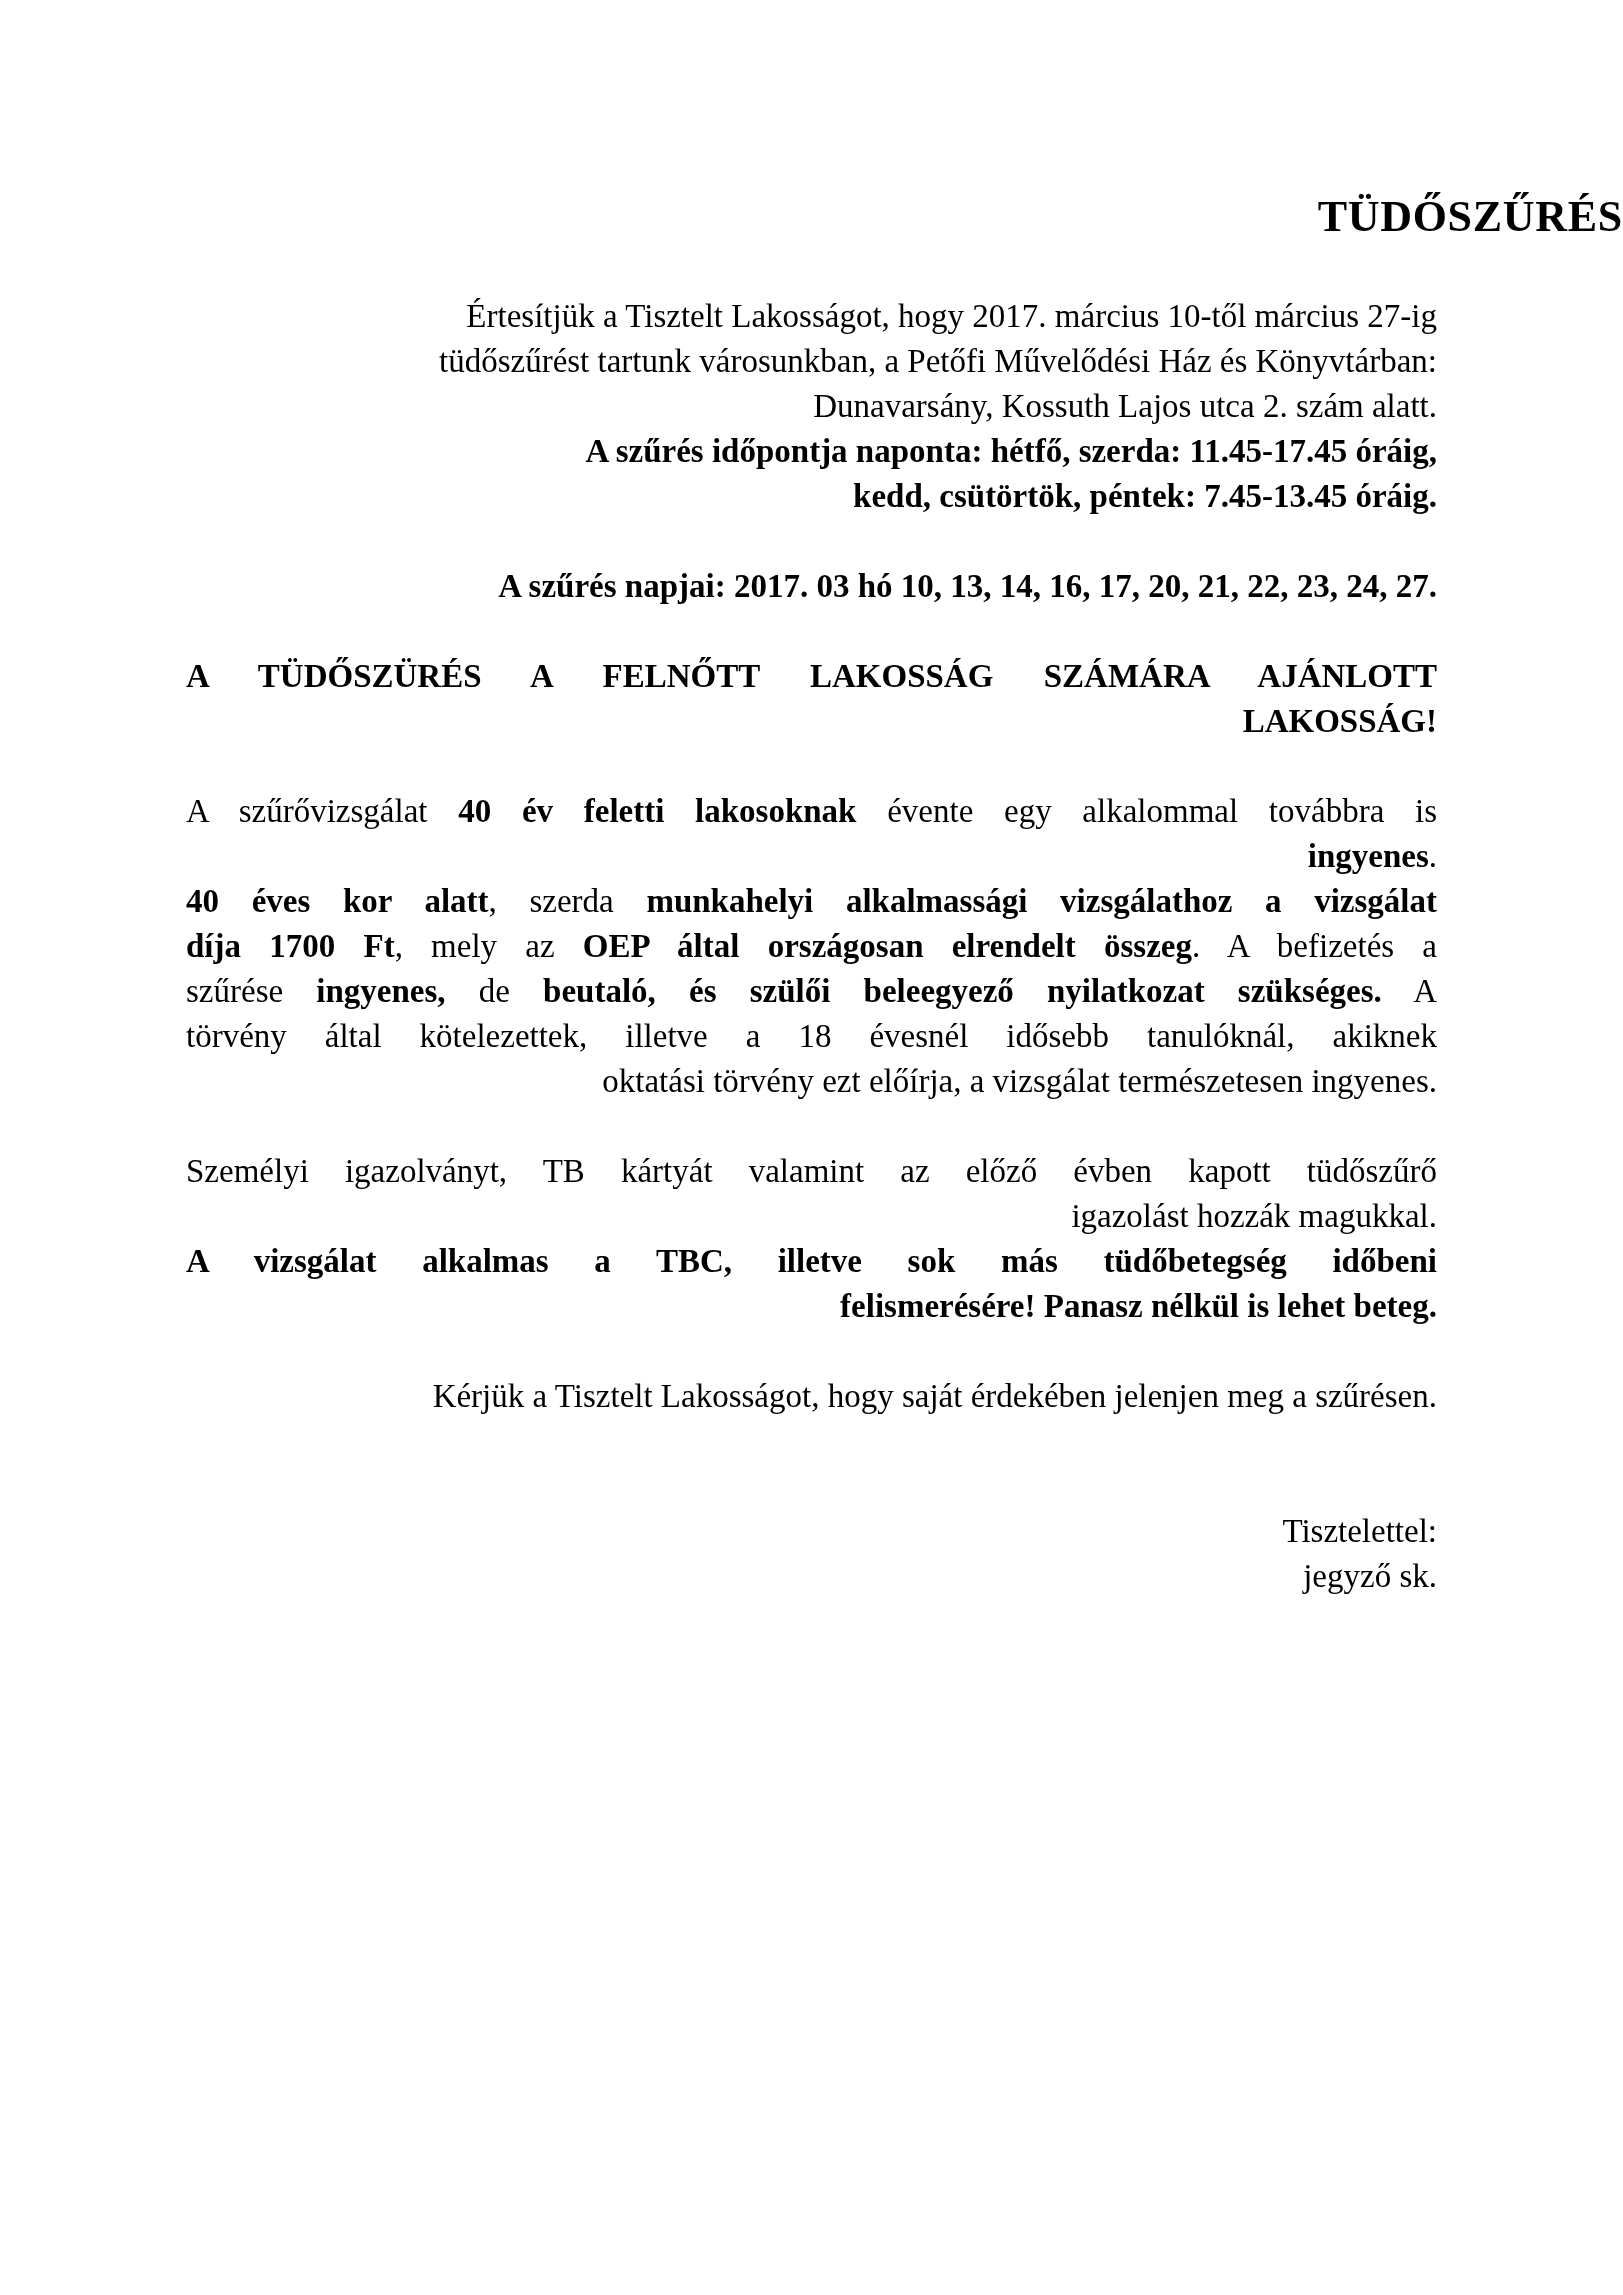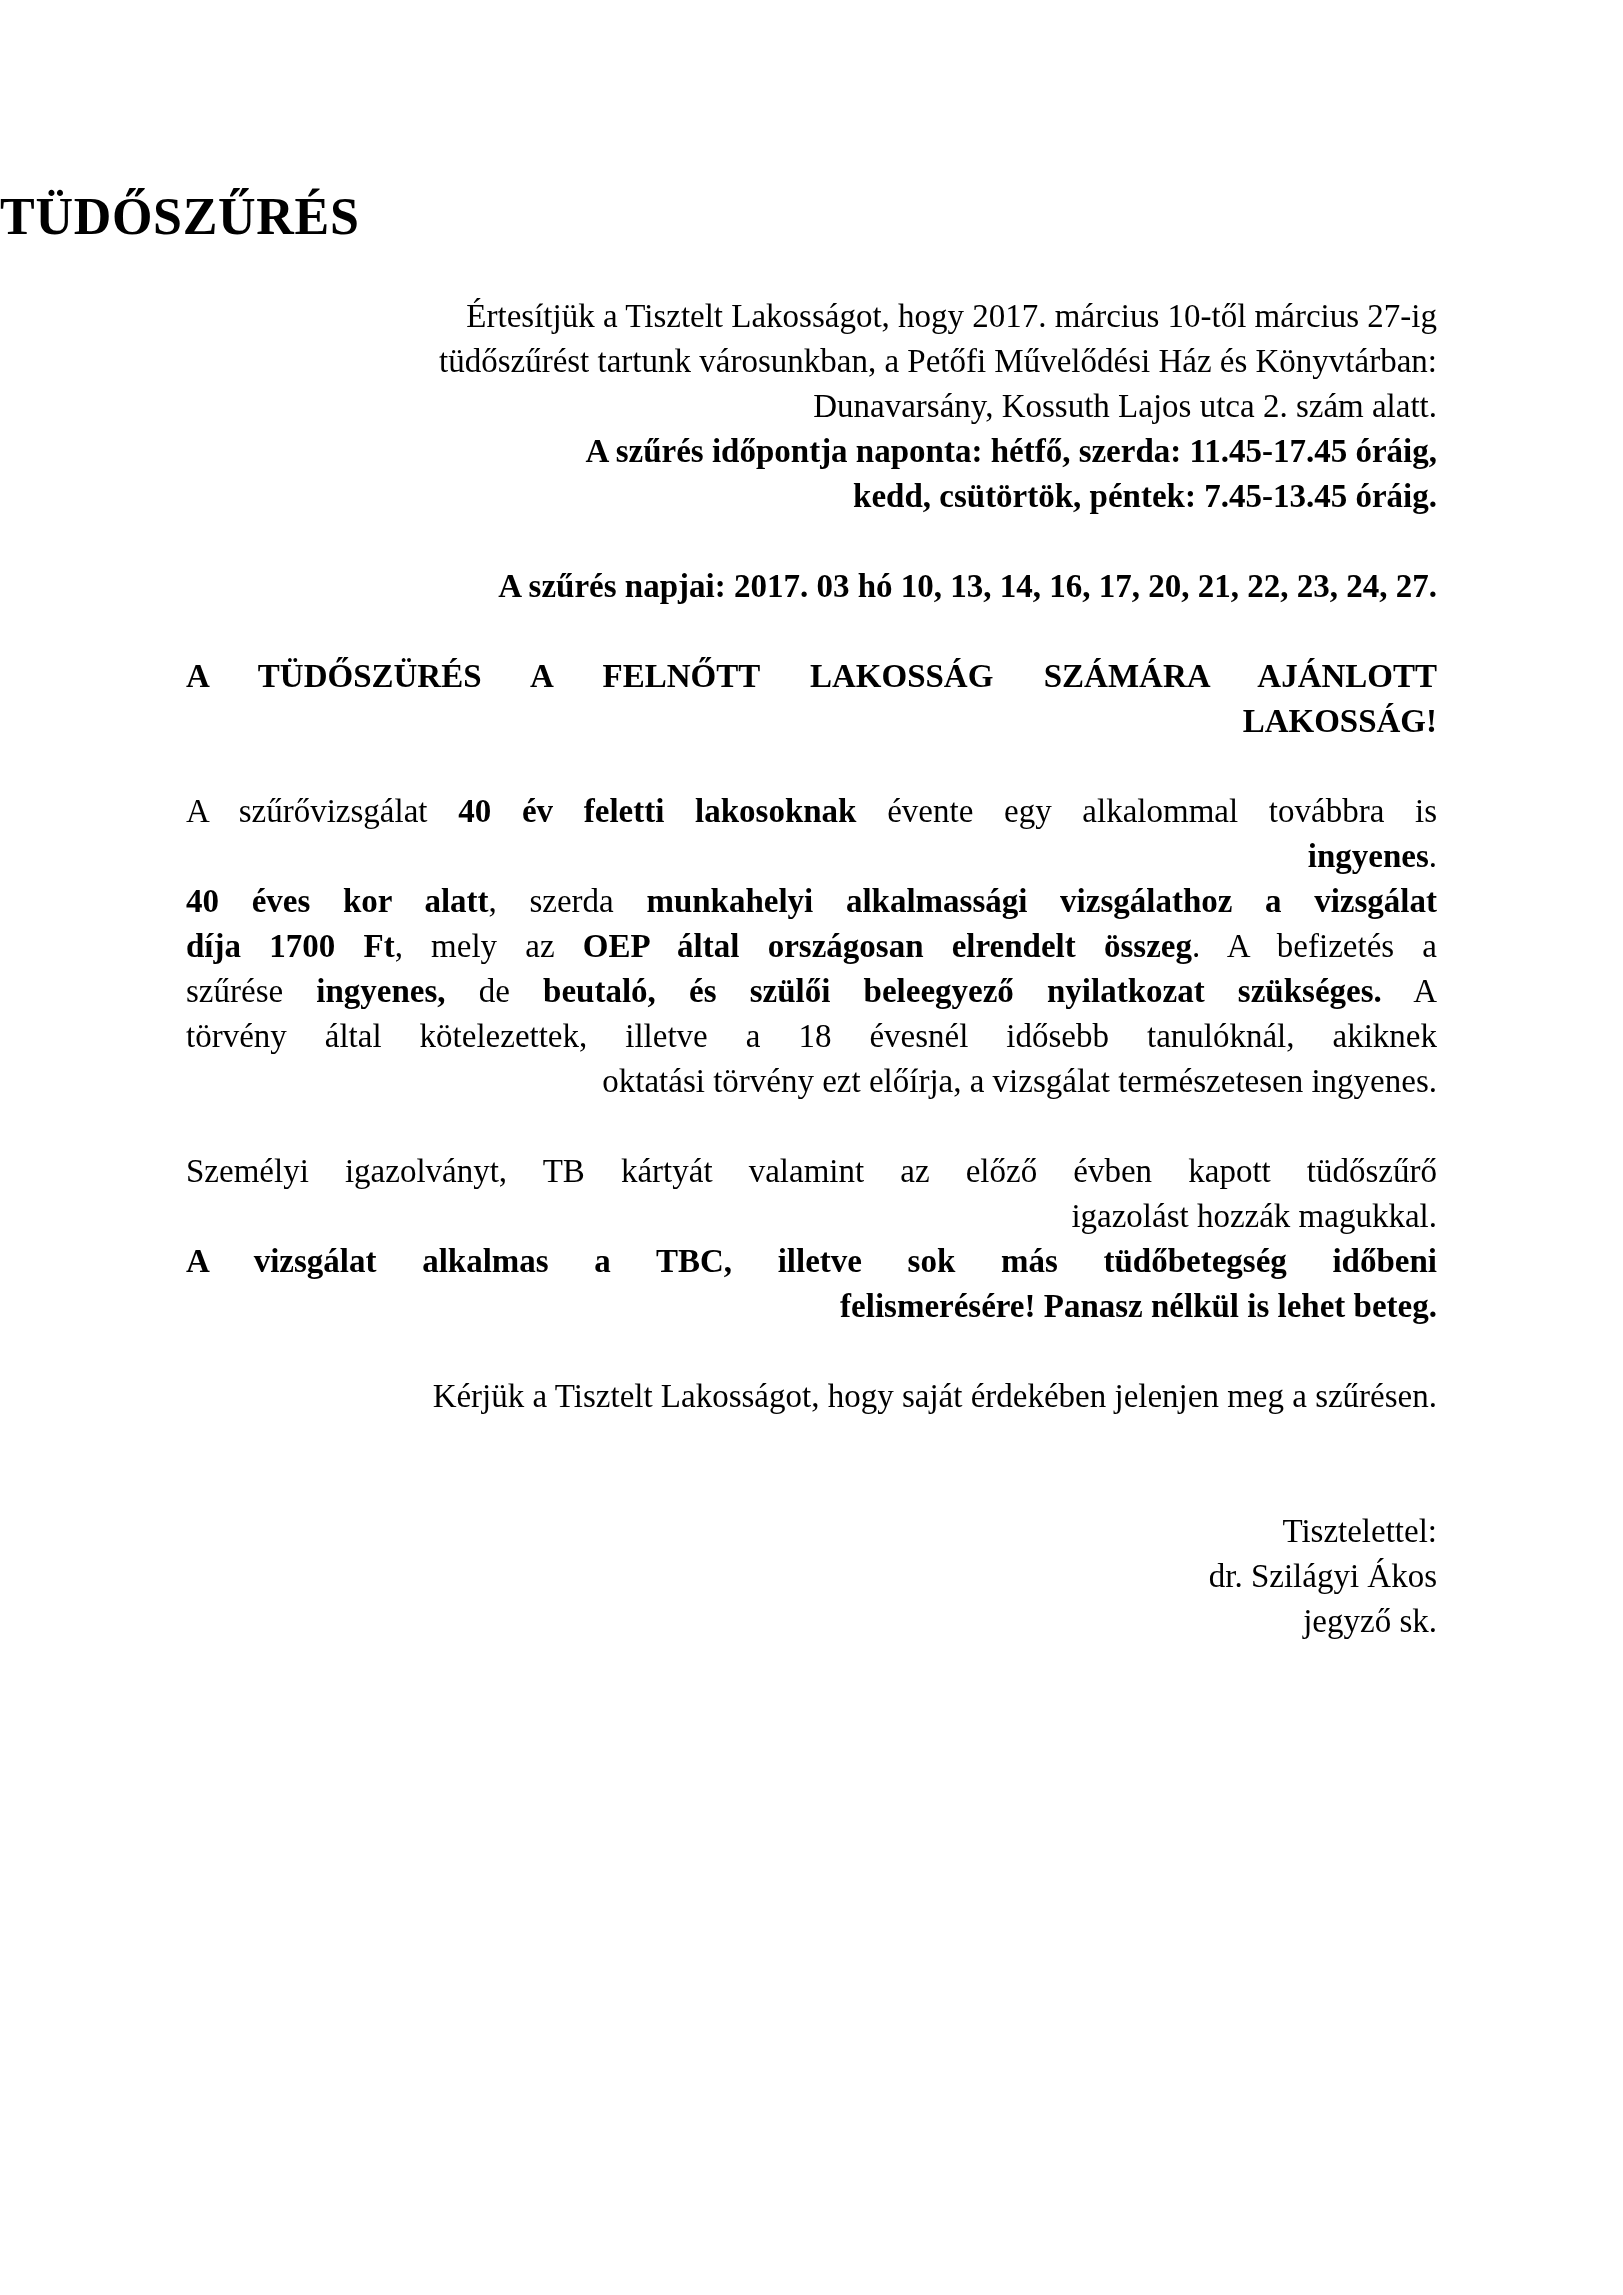--- a/index.html
+++ b/index.html
@@ -13,22 +13,22 @@
     height: 2295px;
     margin: 0 auto;
     background: #ffffff;
     color: #000000;
     font-family: "Liberation Serif", "DejaVu Serif", serif;
     font-size: 33px;
     overflow: hidden;
   }
   .title {
     margin: 186px 0 4px 0;
-    text-align: left;
-    font-size: 52px;
+    text-align: right;
+    font-size: 44px;
     font-weight: bold;
     line-height: 62px;
     letter-spacing: 0.7px;
   }
   .body {
     margin: 46px 186px 0 186px;
   }
   .line {
     line-height: 45px;
     min-height: 45px;
@@ -69,17 +69,16 @@
       <div class="line left"></div>
       <div class="line stretch"><span>Személyi igazolványt, TB kártyát valamint az előző évben kapott tüdőszűrő</span></div>
       <div class="line left"><span>igazolást hozzák magukkal.</span></div>
       <div class="line stretch"><b>A vizsgálat alkalmas a TBC, illetve sok más tüdőbetegség időbeni</b></div>
       <div class="line left"><b>felismerésére! Panasz nélkül is lehet beteg.</b></div>
       <div class="line left"></div>
       <div class="line left"><span>Kérjük a Tisztelt Lakosságot, hogy saját érdekében jelenjen meg a szűrésen.</span></div>
       <div class="line left"></div>
       <div class="line left"></div>
       <div class="line center"><span>Tisztelettel:</span></div>
-      <div class="line right"><span>dr. Szilágyi Ákos</span></div>
       <div class="line right"><span>jegyző sk.</span></div>
     </div>
 </div>
 
 
 </body></html>

